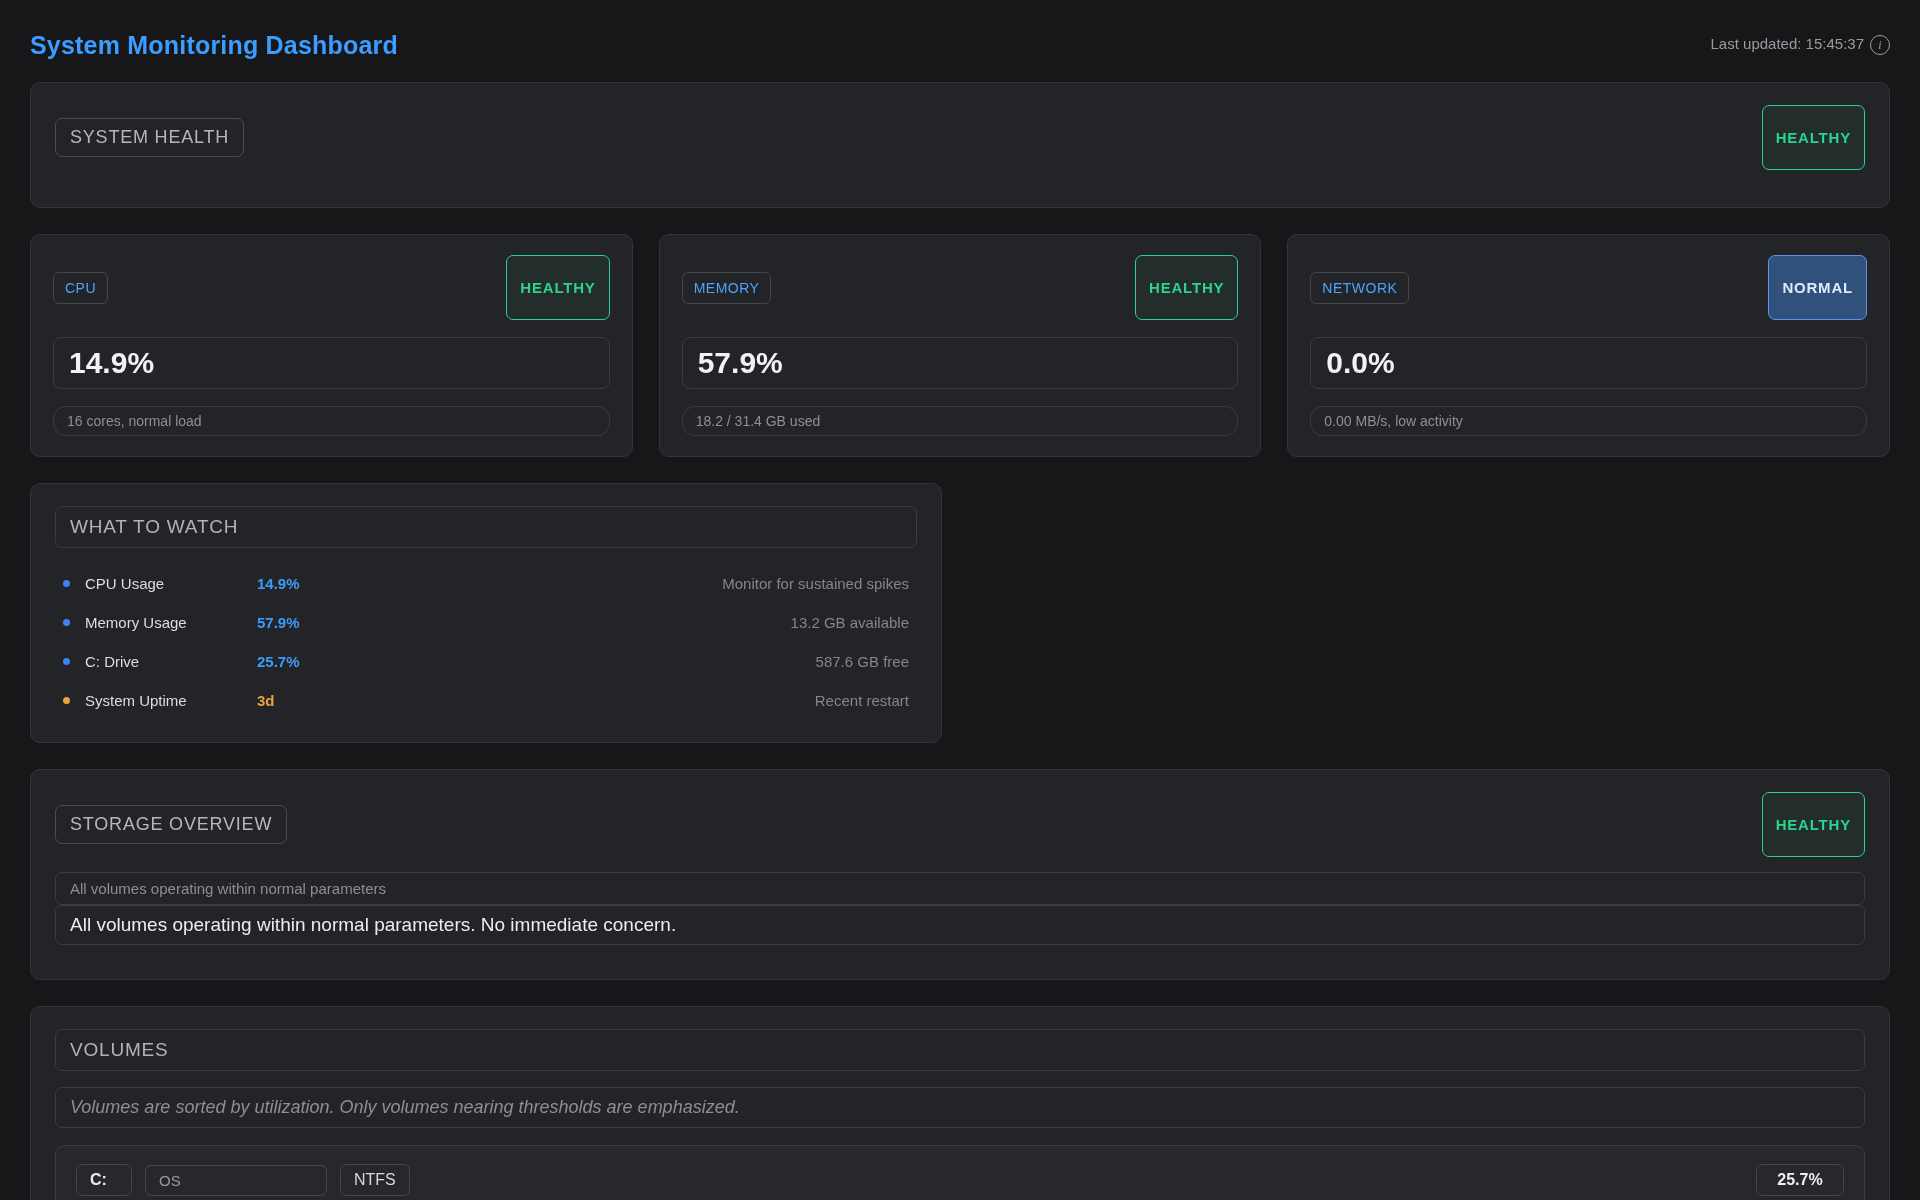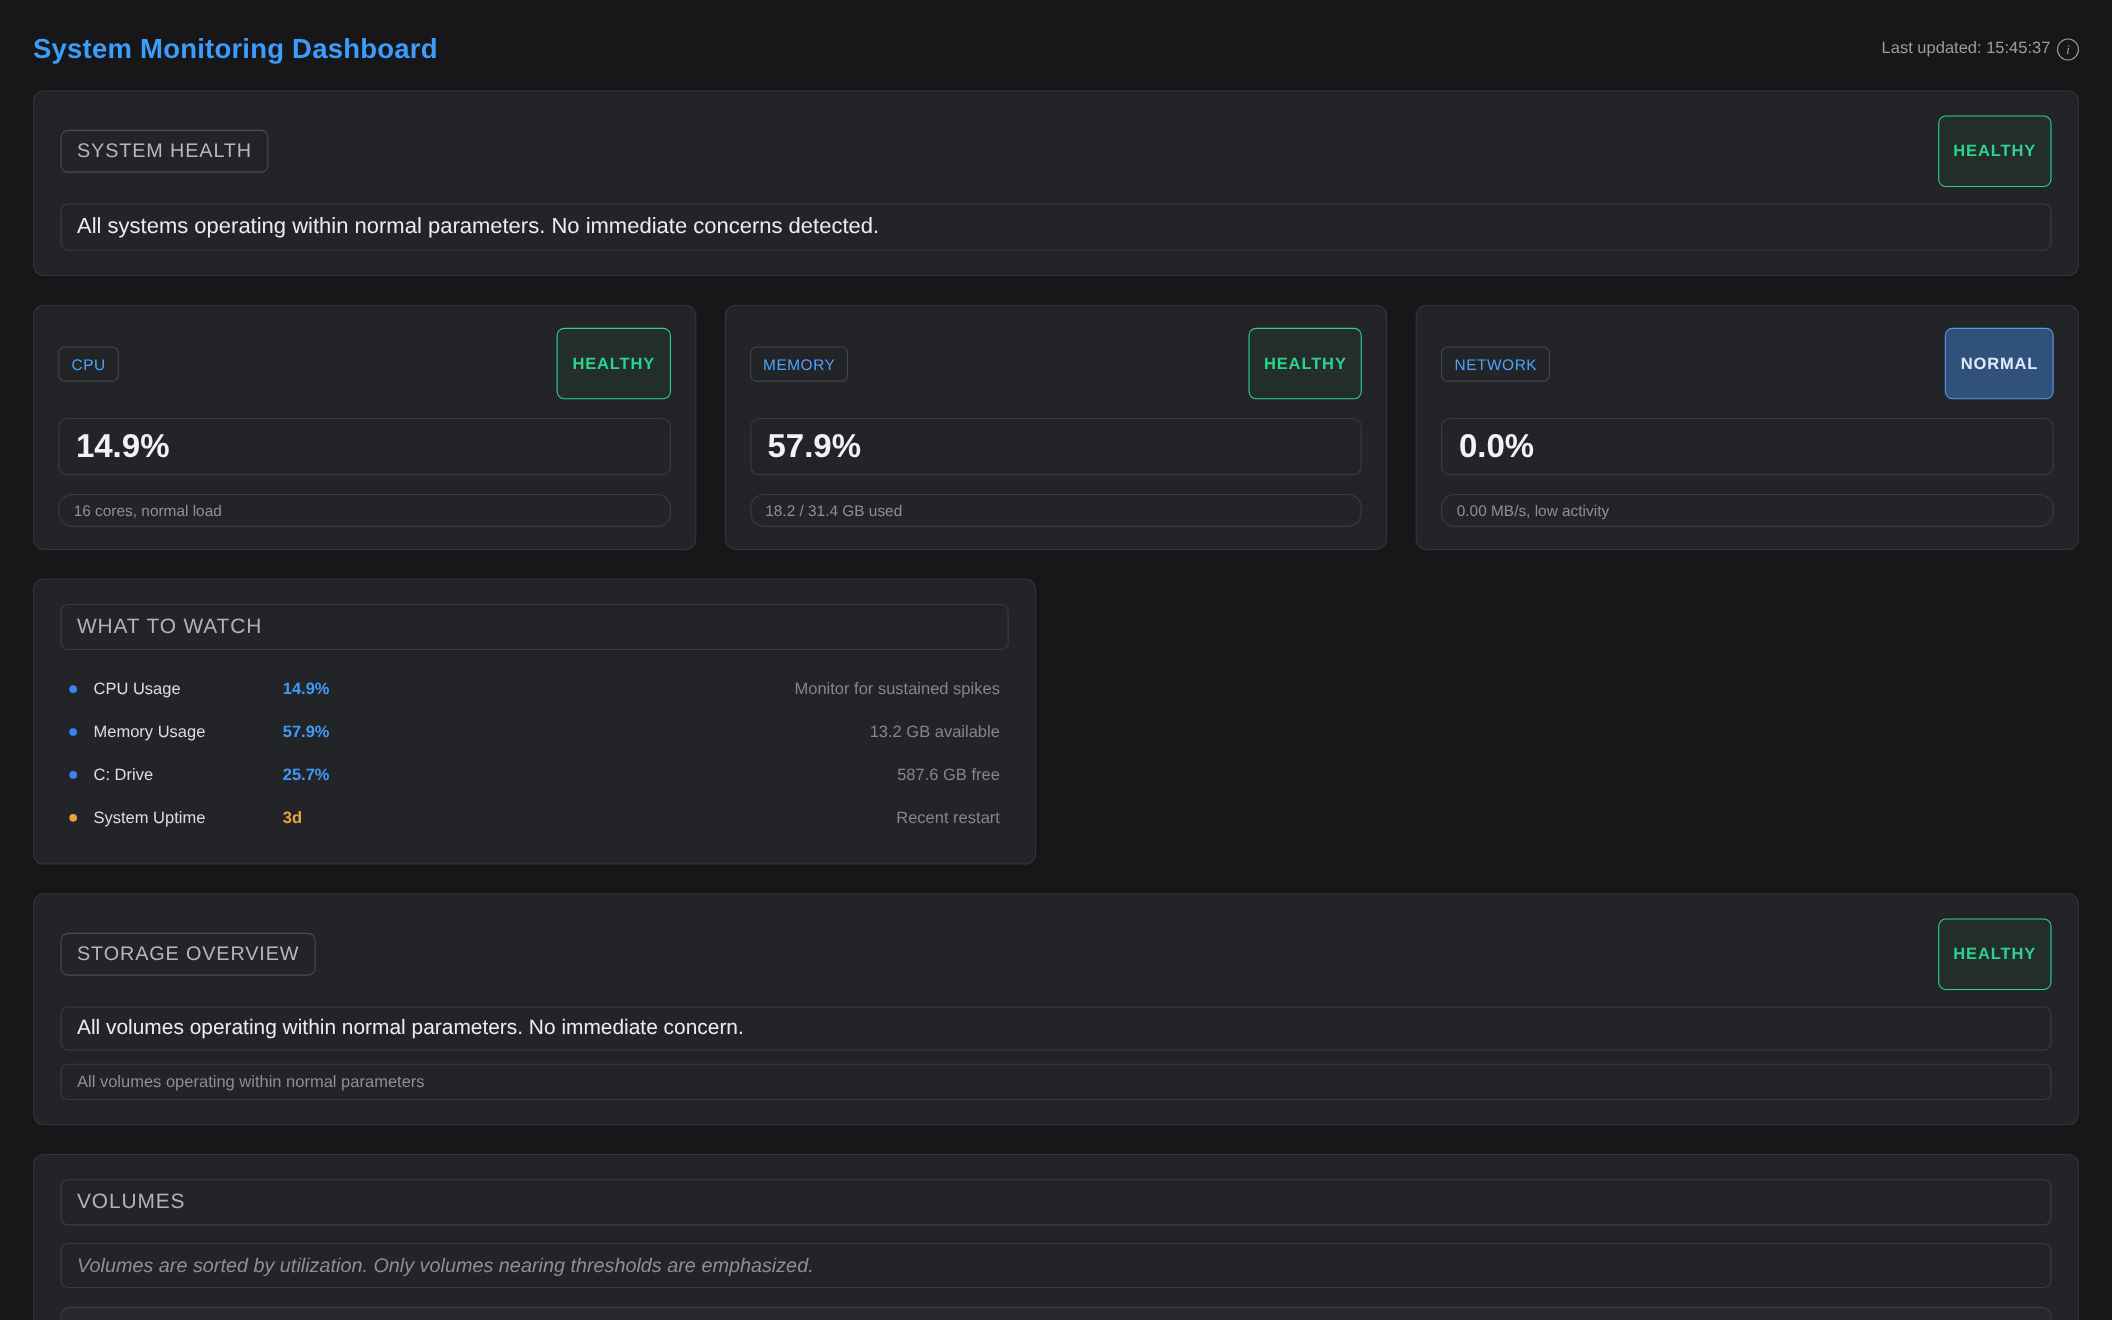--- a/index.html
+++ b/index.html
@@ -121,21 +121,20 @@
       <span>Last updated: 15:45:37</span>
       <span class="info-icon">i</span>
     </div>
   </div>
 
   <section class="panel">
     <div class="panel-head">
       <span class="pill">SYSTEM HEALTH</span>
       <span class="badge badge-green">HEALTHY</span>
     </div>
-    <div class="box message-box">All systems operating within normal parameters. No immediate concerns detected.</div>
   </section>
 
   <div class="cards">
 
     <section class="card">
       <div class="card-top">
         <span class="metric-label">CPU</span>
         <span class="badge badge-green">HEALTHY</span>
       </div>
       <div class="value-box">14.9%</div>
@@ -197,22 +196,22 @@
     </section>
 
 
   </div>
 
   <section class="panel">
     <div class="panel-head">
       <span class="pill">STORAGE OVERVIEW</span>
       <span class="badge badge-green">HEALTHY</span>
     </div>
+    <div class="box storage-sub">All volumes operating within normal parameters</div>
     <div class="box storage-msg">All volumes operating within normal parameters. No immediate concern.</div>
-    <div class="box storage-sub">All volumes operating within normal parameters</div>
   </section>
 
   <section class="panel volumes-panel">
     <div class="section-title-box">VOLUMES</div>
     <div class="box volumes-note">Volumes are sorted by utilization. Only volumes nearing thresholds are emphasized.</div>
 
     <div class="volume-card">
       <div class="volume-top">
         <span class="vpill vdrive">C:</span>
         <span class="vpill vname">OS</span>

